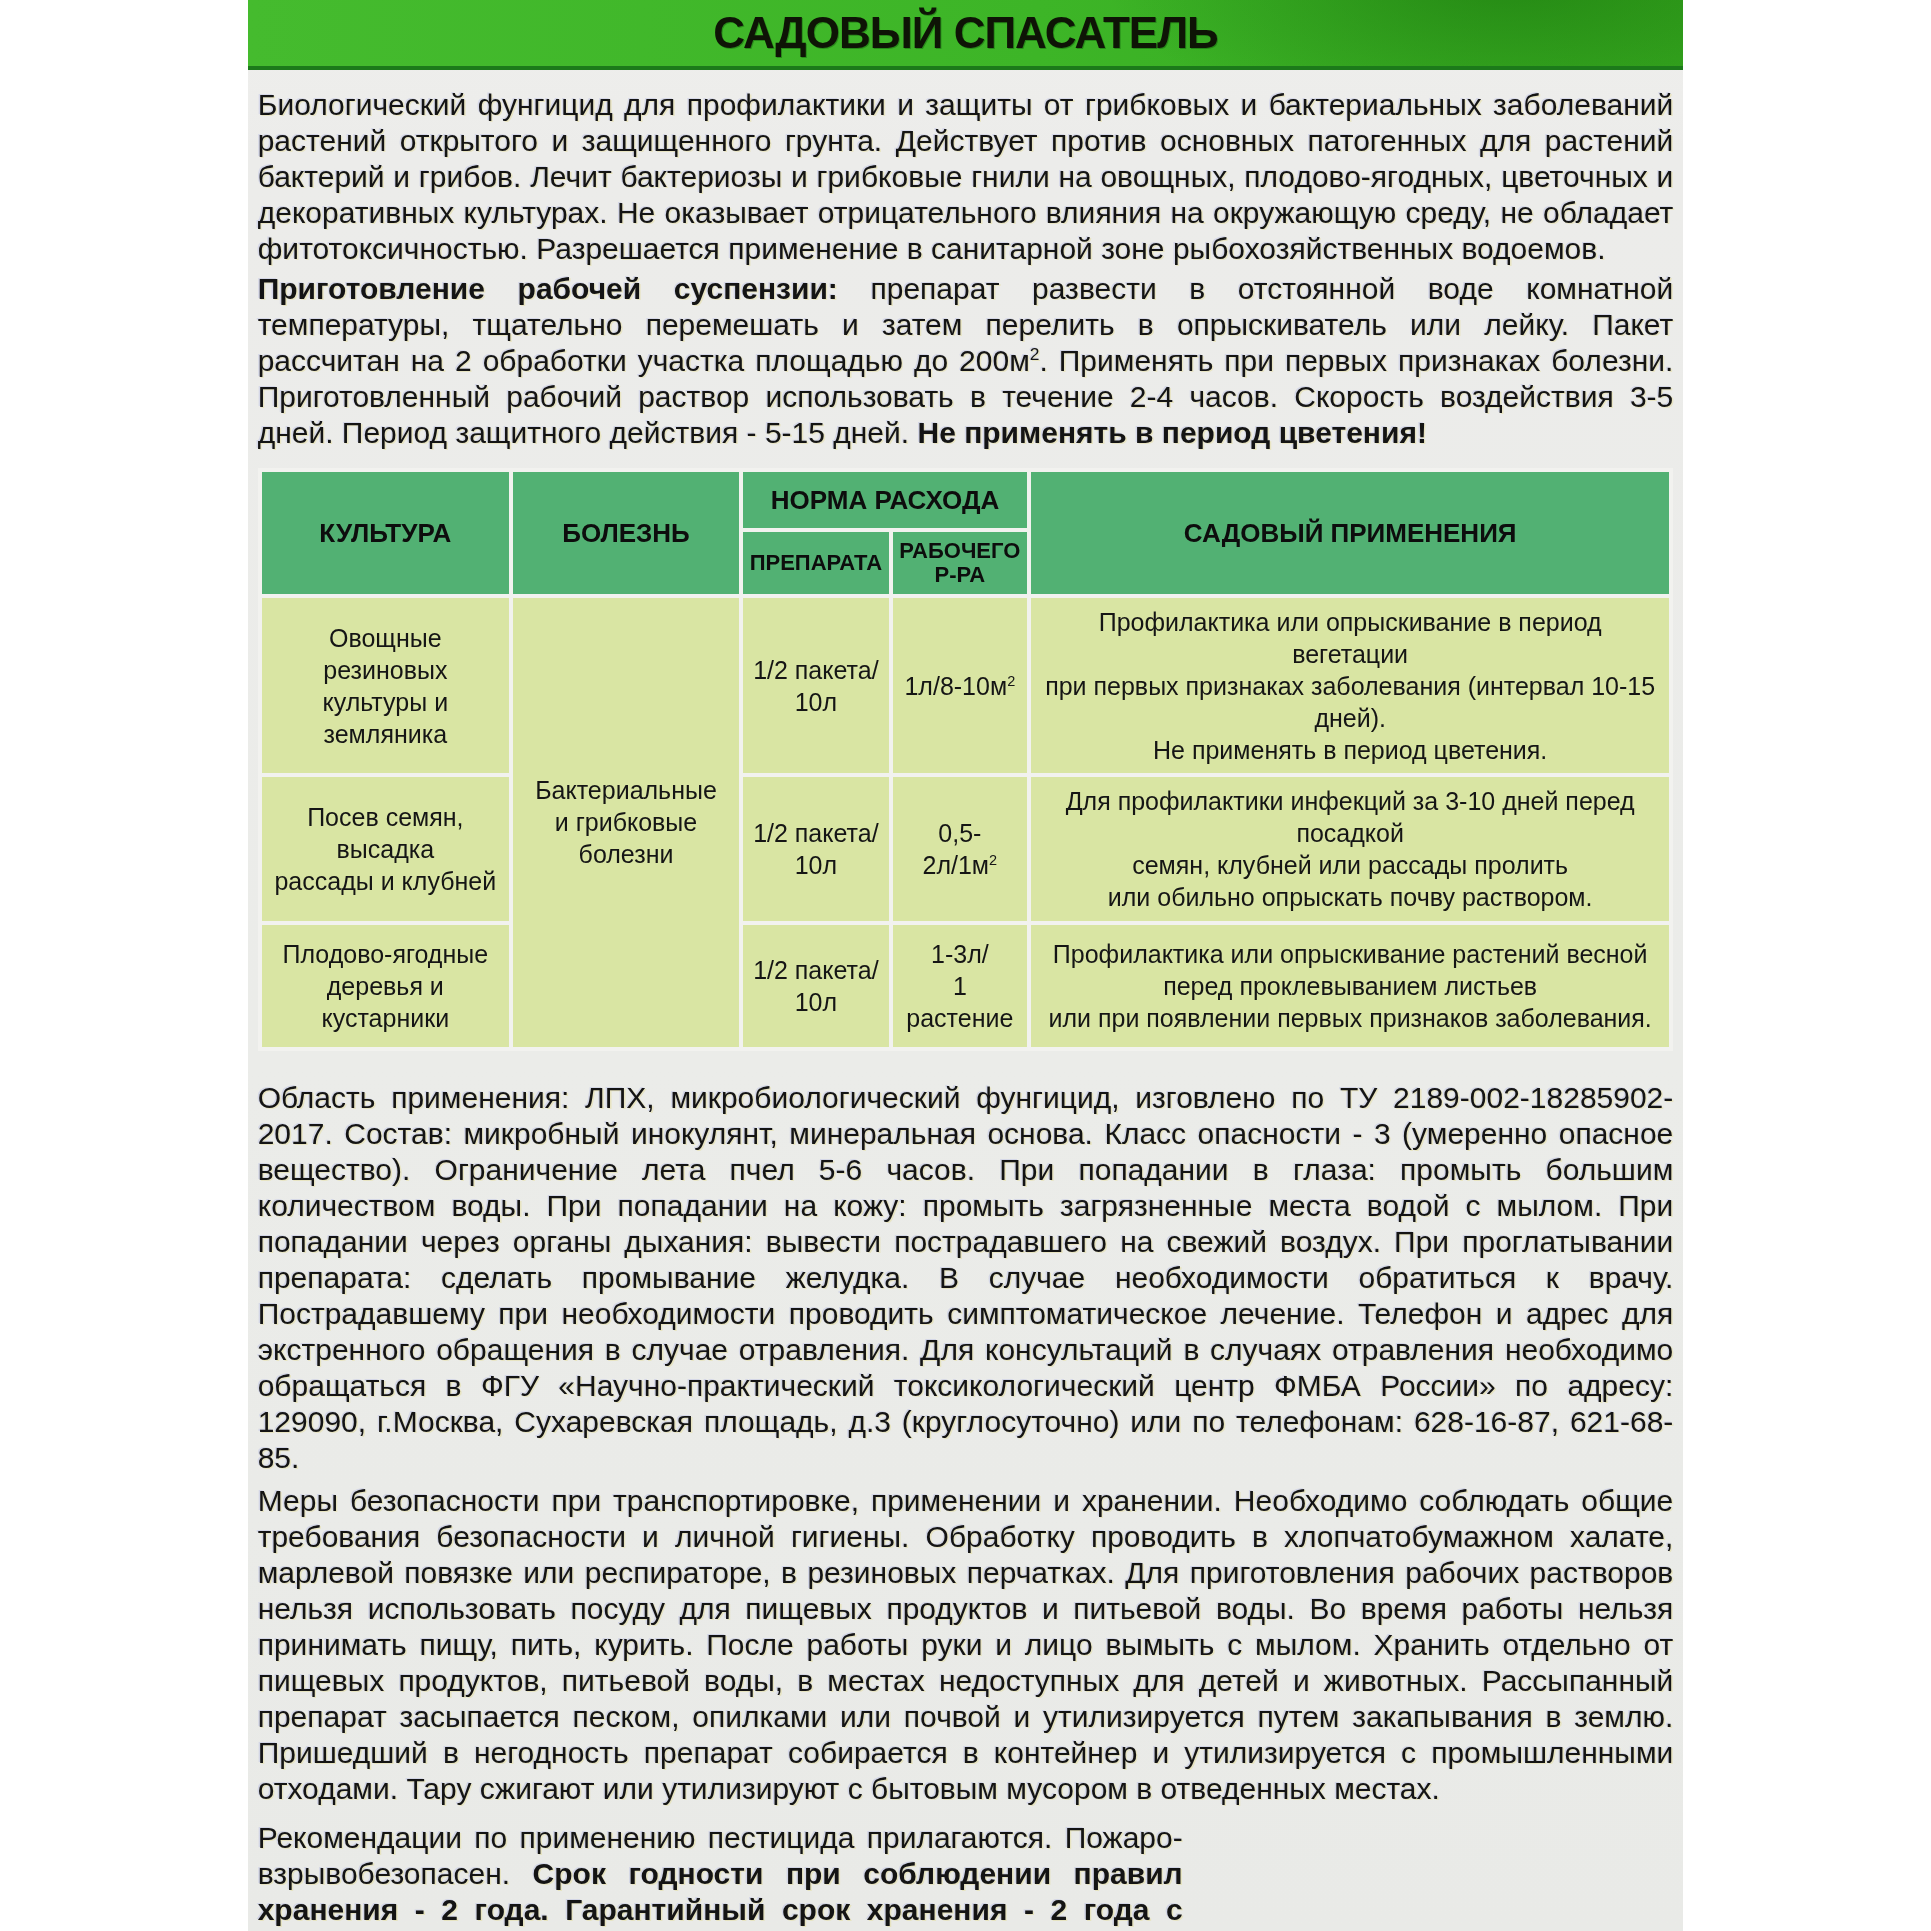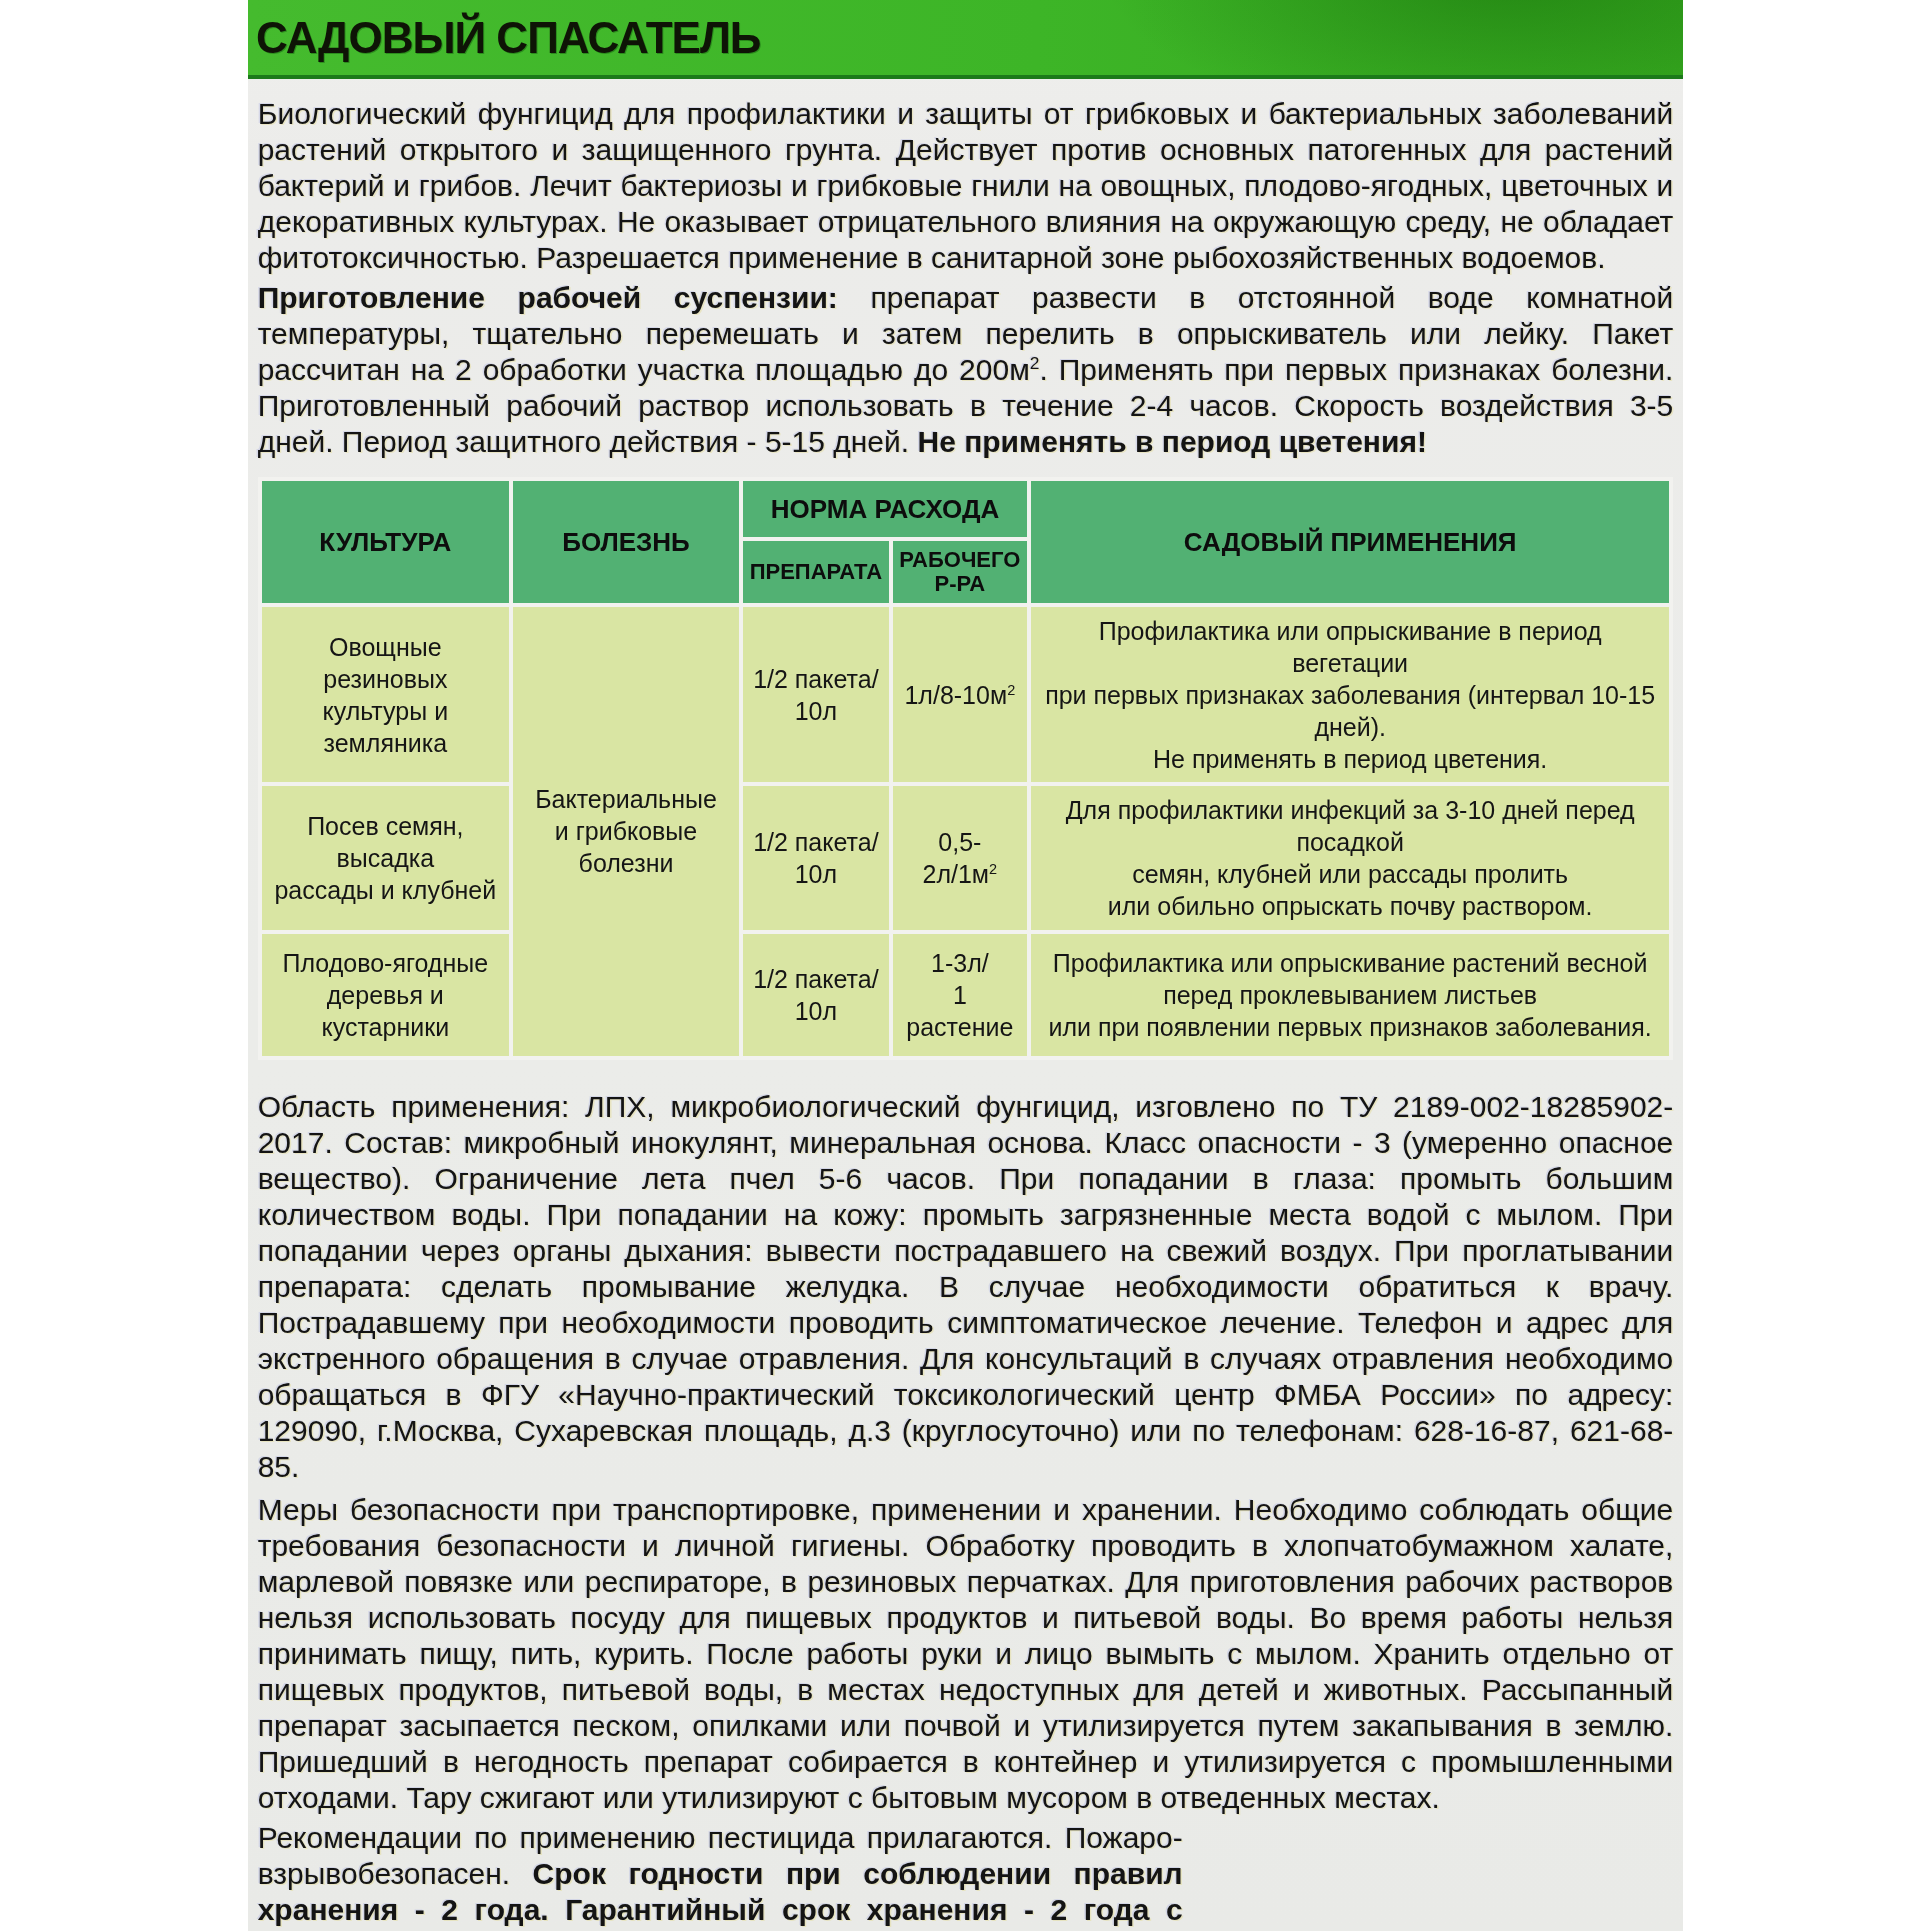--- a/index.html
+++ b/index.html
@@ -7,26 +7,26 @@
     width:1931px;height:1931px;background:#ffffff;
     font-family:"Liberation Sans", sans-serif;
     position:relative;overflow:hidden;
   }
   .label{
     position:absolute;left:248px;top:0;width:1435px;height:1931px;
     background:linear-gradient(180deg,#efefed 0%,#ececea 8%,#ebece9 55%,#e9eae7 100%);
     overflow:hidden;
   }
   .band{
-    height:79px;
+    height:70px;
     background:
       radial-gradient(ellipse 676px 251px at 88% -30%, rgba(22,110,10,0.55) 0%, rgba(22,110,10,0) 60%),
       linear-gradient(92deg,#45bb2e 0%,#3db527 55%,#36a81f 100%);
     border-bottom:4.8px solid #1c7a1a;
-    display:flex;align-items:center;justify-content:space-between;
+    display:flex;align-items:center;justify-content:center;
     padding:0 8px;box-sizing:border-box;
   }
   .band .ttl{
     font-weight:bold;color:#0e1406;font-size:44px;letter-spacing:-1px;
     text-shadow:1px 1px 0 rgba(0,60,0,0.35);
     white-space:nowrap;
   }
   .content{padding:17.4px 9.7px 0 9.7px;box-sizing:border-box;}
   .content p{
     font-size:30px;line-height:36px;color:#141414;text-align:justify;
@@ -49,21 +49,21 @@
   }
   table.usage thead tr.sub th{font-size:22px;line-height:24px;height:54px;}
   table.usage thead tr.top th{height:48px;}
   table.usage tbody td{
     background:#d9e5a3;color:#151515;text-align:center;vertical-align:middle;
     font-size:25px;line-height:32px;padding:7.7px 9.7px;
   }
   table.usage tbody tr{height:126px;}
   .ml{white-space:pre-line;}
   p.area{margin-top:16px;margin-bottom:7.7px;}
-  p.safety{margin-bottom:4px;}
+  p.safety{margin-bottom:13px;}
   p.final{width:925px;margin-bottom:0;}
   p.final b{font-weight:bold;}
 </style>
 </head>
 <body>
 
 <div class="label">
 
   <div class="band">
     <span class="ttl">САДОВЫЙ СПАСАТЕЛЬ</span>

